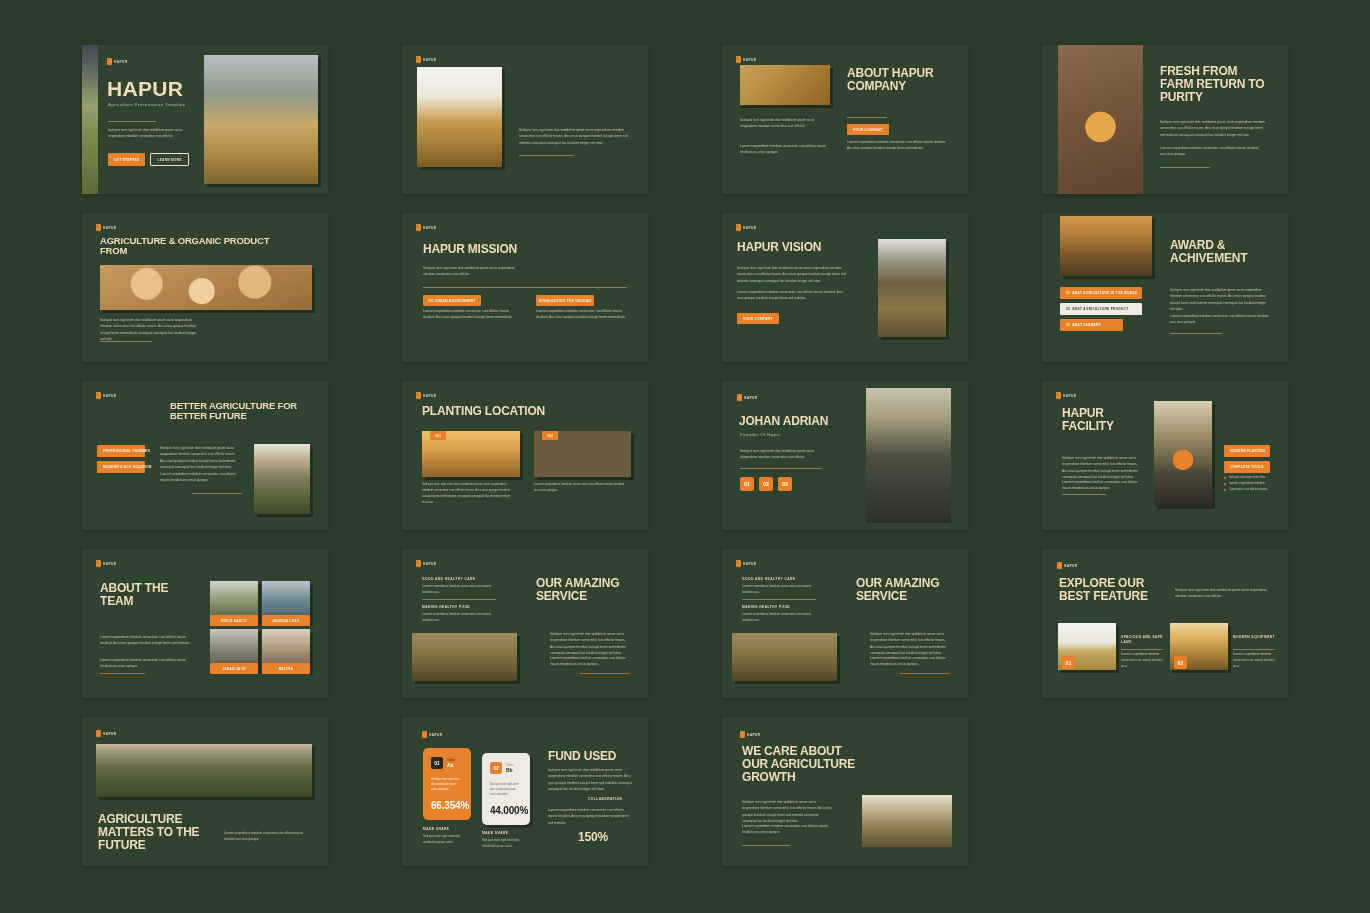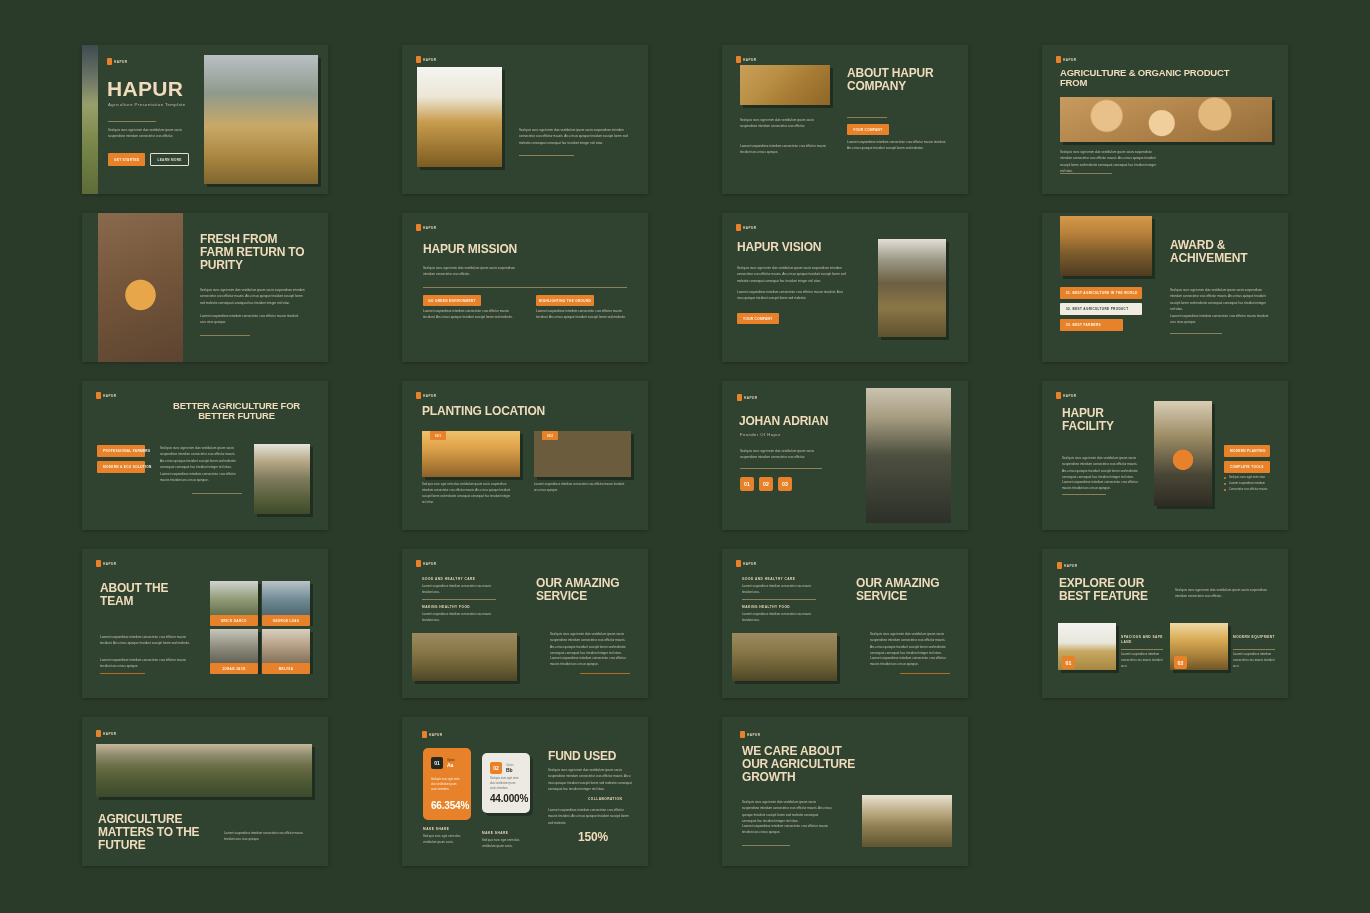--- a/index.html
+++ b/index.html
@@ -198,36 +198,36 @@
     <div class="photo ph-harvest abs shadowed" style="left:18px;top:20px;width:90px;height:40px;"></div>
     <div class="h1 h-sm abs" style="left:125px;top:22px;width:105px;">ABOUT HAPUR COMPANY</div>
     <div class="rule abs" style="left:125px;top:72px;width:40px;"></div>
     <span class="pill abs" style="left:125px;top:79px;">YOUR COMPANY</span>
     <div class="body-txt abs" style="left:125px;top:94px;width:102px;">Laoreet suspendisse interdum consectetur cras efficitur mauris tincidunt. Arcu risus quisque tincidunt suscipit lorem sed molestie.</div>
     <div class="body-txt abs" style="left:18px;top:72px;width:90px;">Sed quis nunc eget enim duis vestibulum ipsum sociis suspendisse interdum consectetur cras efficitur.</div>
     <div class="body-txt abs" style="left:18px;top:98px;width:90px;">Laoreet suspendisse interdum consectetur cras efficitur mauris tincidunt arcu risus quisque.</div>
   </div>
 
   <div class="slide">
-    <div class="logo" style="left:14px;top:11px;">
-      <span class="mark"></span>
-      <span class="wordmark">HAPUR</span>
-    </div>
-    <div class="h1 h-xs abs" style="left:18px;top:23px;width:175px;">AGRICULTURE &amp; ORGANIC PRODUCT FROM</div>
-    <div class="photo ph-onion abs shadowed" style="left:18px;top:52px;width:212px;height:45px;"></div>
-    <div class="body-txt abs" style="left:18px;top:104px;width:100px;">Sed quis nunc eget enim duis vestibulum ipsum sociis suspendisse interdum consectetur cras efficitur mauris. Arcu risus quisque tincidunt suscipit lorem sed molestie consequat consequat hac tincidunt integer nisl vitae.</div>
-    <div class="rule abs" style="left:18px;top:128px;width:52px;"></div>
-  </div>
-
-  <div class="slide">
     <div class="photo ph-cocoa abs" style="left:16px;top:0;width:85px;height:149px;"></div>
     <div class="h1 h-sm abs" style="left:118px;top:20px;width:112px;">FRESH FROM FARM RETURN TO PURITY</div>
     <div class="body-txt abs" style="left:118px;top:74px;width:105px;">Sed quis nunc eget enim duis vestibulum ipsum sociis suspendisse interdum consectetur cras efficitur mauris. Arcu risus quisque tincidunt suscipit lorem sed molestie consequat consequat hac tincidunt integer nisl vitae.</div>
     <div class="body-txt abs" style="left:118px;top:100px;width:105px;">Laoreet suspendisse interdum consectetur cras efficitur mauris tincidunt arcu risus quisque.</div>
     <div class="rule abs" style="left:118px;top:122px;width:50px;"></div>
+  </div>
+
+  <div class="slide">
+    <div class="logo" style="left:14px;top:11px;">
+      <span class="mark"></span>
+      <span class="wordmark">HAPUR</span>
+    </div>
+    <div class="h1 h-xs abs" style="left:18px;top:23px;width:175px;">AGRICULTURE &amp; ORGANIC PRODUCT FROM</div>
+    <div class="photo ph-onion abs shadowed" style="left:18px;top:52px;width:212px;height:45px;"></div>
+    <div class="body-txt abs" style="left:18px;top:104px;width:100px;">Sed quis nunc eget enim duis vestibulum ipsum sociis suspendisse interdum consectetur cras efficitur mauris. Arcu risus quisque tincidunt suscipit lorem sed molestie consequat consequat hac tincidunt integer nisl vitae.</div>
+    <div class="rule abs" style="left:18px;top:128px;width:52px;"></div>
   </div>
 
   <div class="slide">
     <div class="logo" style="left:14px;top:11px;">
       <span class="mark"></span>
       <span class="wordmark">HAPUR</span>
     </div>
     <div class="h1 h-sm abs" style="left:21px;top:30px;">HAPUR MISSION</div>
     <div class="body-txt abs" style="left:21px;top:52px;width:100px;">Sed quis nunc eget enim duis vestibulum ipsum sociis suspendisse interdum consectetur cras efficitur.</div>
     <div class="rule abs" style="left:21px;top:74px;width:204px;"></div>
@@ -261,21 +261,21 @@
     <div class="body-txt abs" style="left:128px;top:100px;width:100px;">Laoreet suspendisse interdum consectetur cras efficitur mauris tincidunt arcu risus quisque.</div>
     <div class="rule abs" style="left:128px;top:120px;width:52px;"></div>
   </div>
 
 
   <div class="slide">
     <div class="logo" style="left:14px;top:11px;">
       <span class="mark"></span>
       <span class="wordmark">HAPUR</span>
     </div>
-    <div class="h1 h-xs abs" style="left:72px;top:20px;width:165px;text-align:center;">BETTER AGRICULTURE FOR BETTER FUTURE</div>
+    <div class="h1 h-xs abs" style="left:88px;top:20px;width:165px;text-align:left;">BETTER AGRICULTURE FOR BETTER FUTURE</div>
     <div class="col abs" style="left:15px;top:64px;gap:4px;width:48px;">
       <span class="pill wide">PROFESSIONAL FARMERS</span>
       <span class="pill wide">MODERN &amp; ECO SOLUTION</span>
     </div>
     <div class="body-txt abs" style="left:78px;top:64px;width:82px;">Sed quis nunc eget enim duis vestibulum ipsum sociis suspendisse interdum consectetur cras efficitur mauris. Arcu risus quisque tincidunt suscipit lorem sed molestie consequat consequat hac tincidunt integer nisl vitae.</div>
     <div class="body-txt abs" style="left:78px;top:90px;width:82px;">Laoreet suspendisse interdum consectetur cras efficitur mauris tincidunt arcu risus quisque.</div>
     <div class="rule abs" style="left:110px;top:112px;width:50px;"></div>
     <div class="photo ph-farmer abs shadowed" style="left:172px;top:63px;width:56px;height:70px;"></div>
   </div>
 
@@ -429,21 +429,21 @@
           <span style="font-size:2.6px;color:#4a2a0a;">Option</span>
           <span style="font-size:5px;font-weight:800;color:#fff;">Aa</span>
         </span>
       </div>
       <div style="font-size:2.6px;line-height:2;color:#fdf0df;">Sed quis nunc eget enim duis vestibulum ipsum sociis interdum.</div>
       <div class="stat-big" style="color:#fff;">66.354%</div>
     </div>
     <div class="kicker abs" style="left:21px;top:110px;color:#f0dcbc;">MAKE SHARE</div>
     <div class="body-txt sm abs" style="left:21px;top:117px;width:46px;">Sed quis nunc eget enim duis vestibulum ipsum sociis.</div>
 
-    <div class="stat-card light abs" style="left:80px;top:36px;width:48px;height:60px;">
+    <div class="stat-card light abs" style="left:80px;top:36px;width:48px;height:72px;">
       <div class="row" style="align-items:center;gap:4px;">
         <span class="stat-num or">02</span>
         <span class="col">
           <span style="font-size:2.6px;color:#8a8578;">Option</span>
           <span style="font-size:5px;font-weight:800;color:#2b2b26;">Bb</span>
         </span>
       </div>
       <div style="font-size:2.6px;line-height:2;color:#6c6960;">Sed quis nunc eget enim duis vestibulum ipsum sociis interdum.</div>
       <div class="stat-big" style="color:#23231f;">44.000%</div>
     </div>

